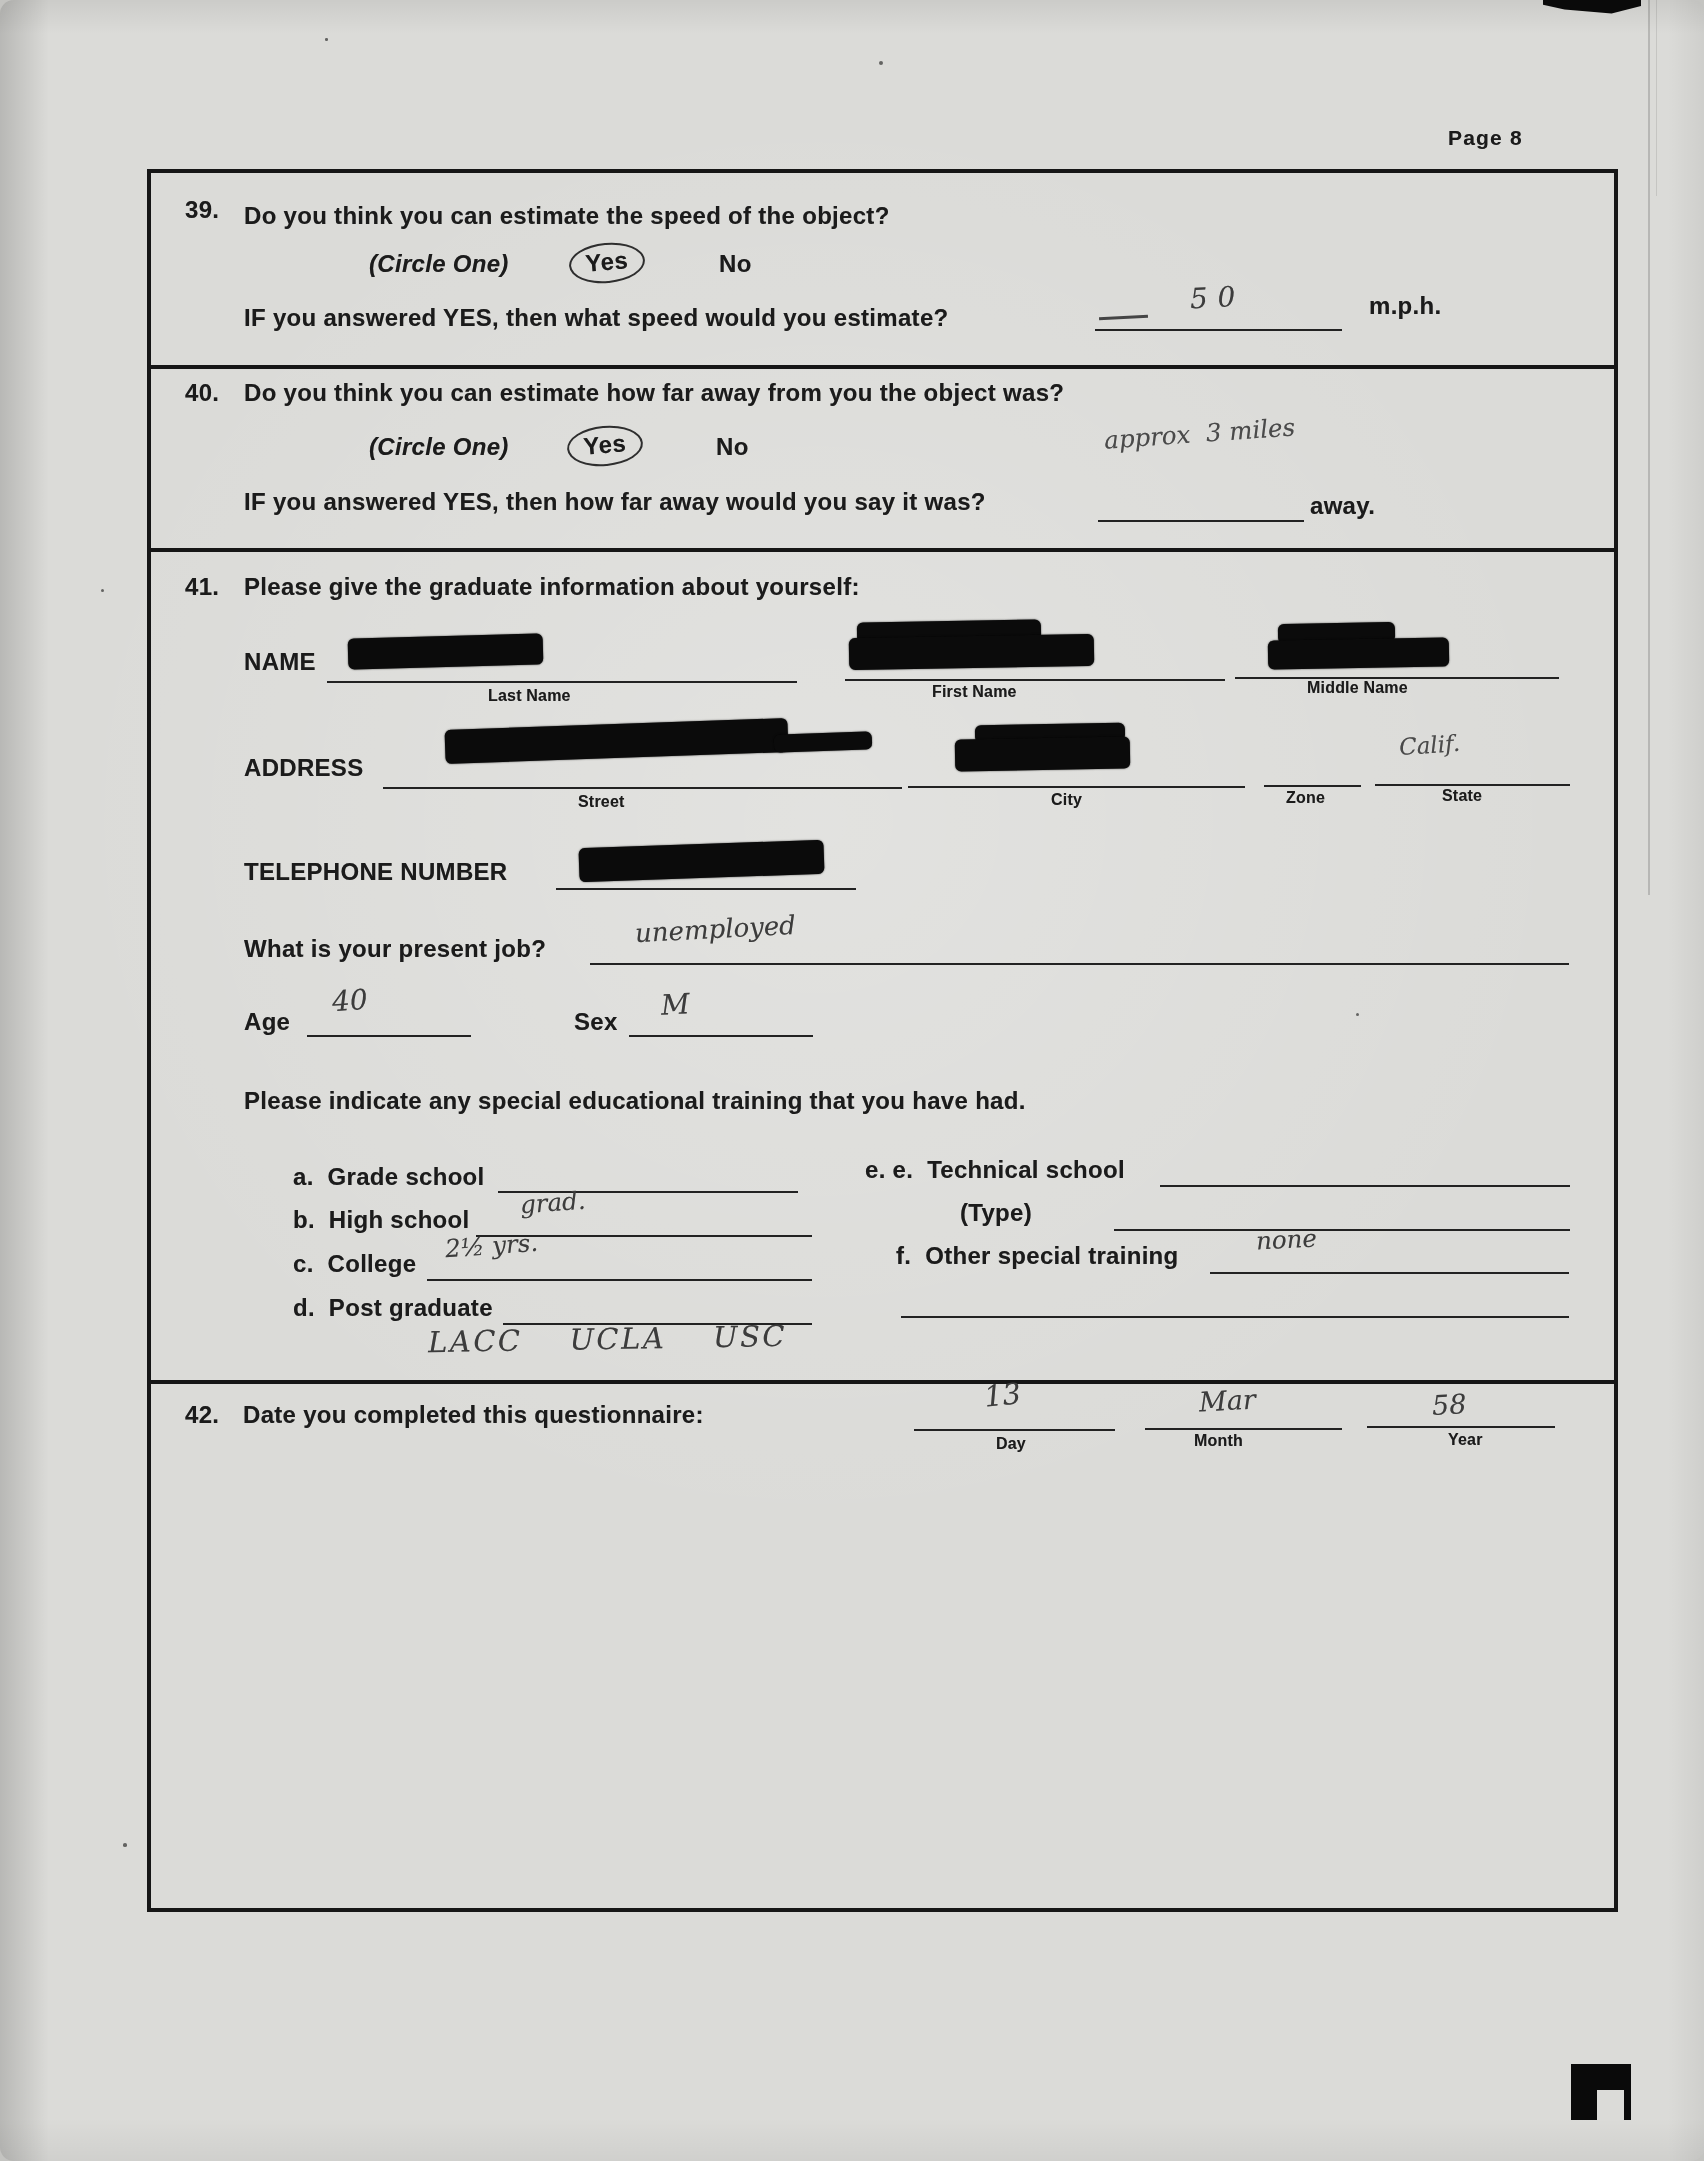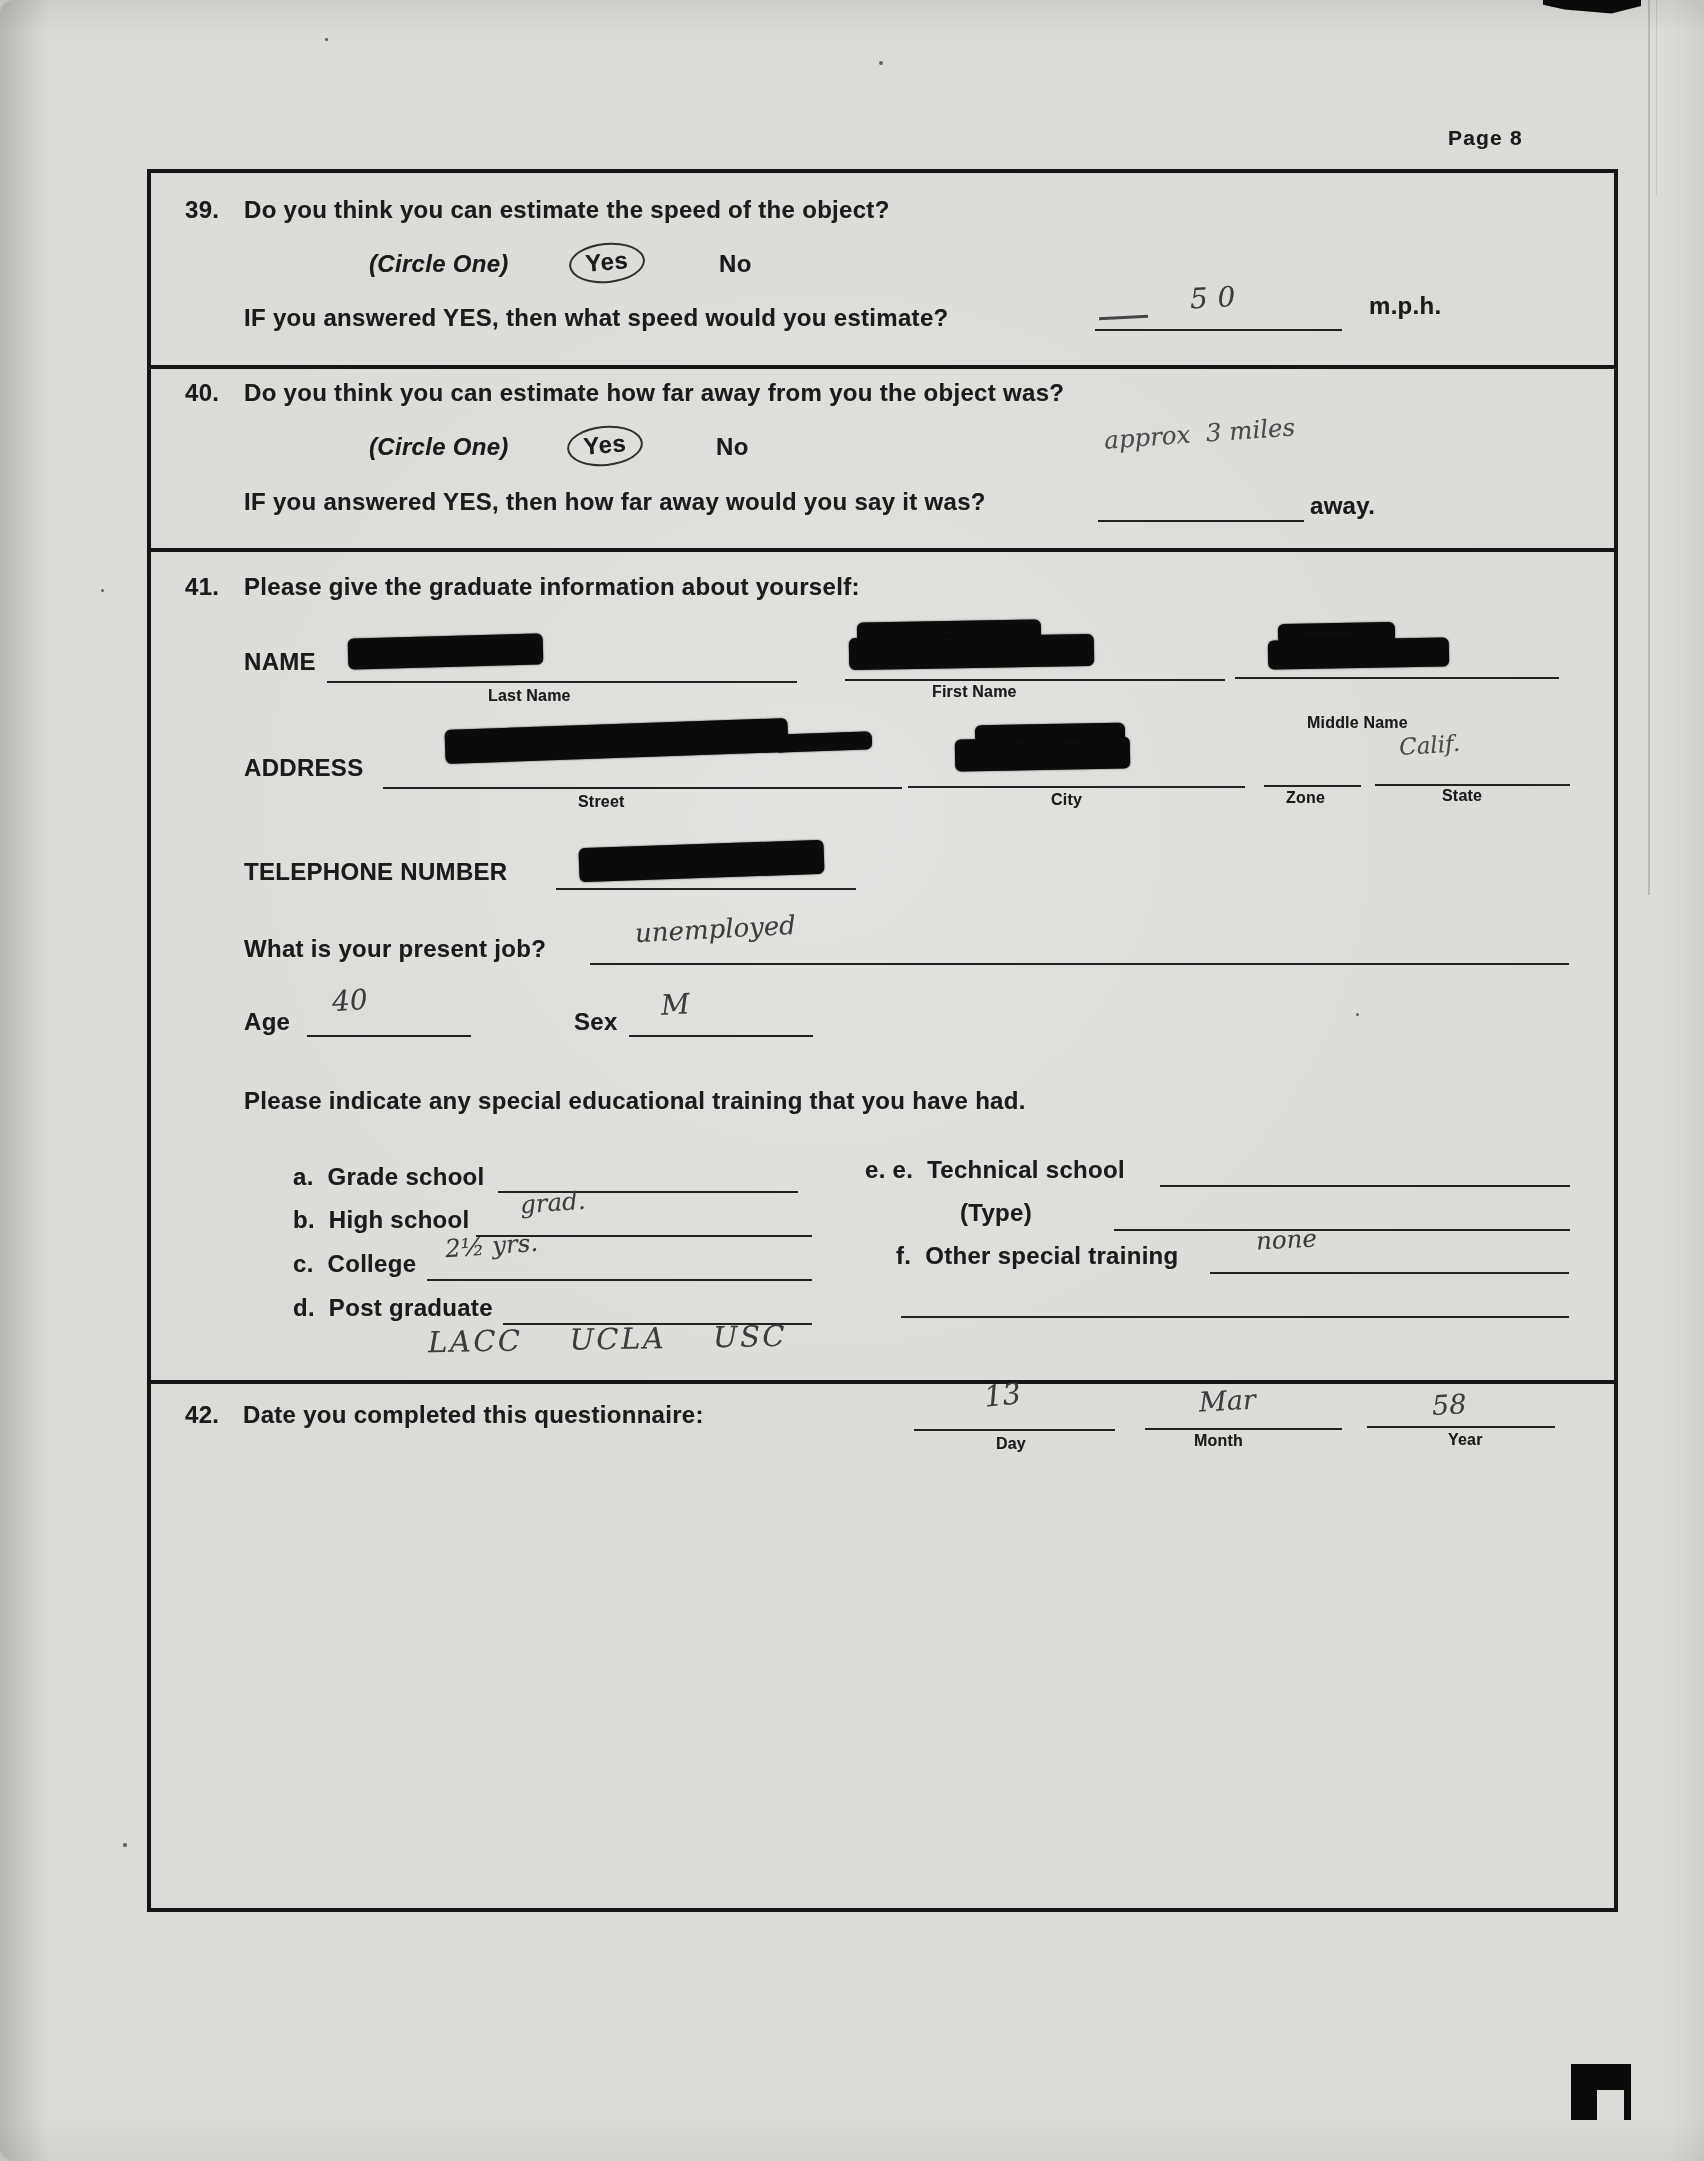--- a/index.html
+++ b/index.html
@@ -77,21 +77,21 @@
   </div>
 
   <div class="t" style="left:1448px;top:126px;font-size:21px;letter-spacing:1.2px;">Page 8</div>
 
   <div class="box"></div>
   <div class="divider" style="top:365px;"></div>
   <div class="divider" style="top:548px;"></div>
   <div class="divider" style="top:1380px;"></div>
 
   <div class="t" style="left:185px;top:196px;">39.</div>
-  <div class="t" style="left:244px;top:196px;">Do you think you can estimate the speed of the object?</div>
+  <div class="t" style="left:244px;top:202px;">Do you think you can estimate the speed of the object?</div>
   <div class="t it" style="left:341px;top:250px;">(Circle One)</div>
   <div class="t" style="left:569px;top:243px;"><span class="circled">Yes</span></div>
   <div class="t" style="left:719px;top:250px;">No</div>
   <div class="t" style="left:244px;top:304px;">IF you answered YES, then what speed would you estimate?</div>
   <div class="ln" style="left:1099px;top:316px;width:49px;transform:rotate(-3deg);border-top-width:3.1px;border-top-color:#454545;"></div>
   <div class="hw" style="left:1190px;top:281px;font-size:28px;letter-spacing:9.8px;transform:rotate(-3deg);">50</div>
   <div class="ln" style="left:1095px;top:329px;width:247px;"></div>
   <div class="t" style="left:1356px;top:292px;margin-left:13px;">m.p.h.</div>
 
   <div class="t" style="left:185px;top:379px;">40.</div>
@@ -111,21 +111,21 @@
   <div class="redact" style="left:348px;top:636px;width:195px;height:31px;transform:rotate(-1.5deg);"></div>
   <div class="redact" style="left:857px;top:621px;width:184px;height:21px;transform:rotate(-1deg);"></div>
   <div class="redact" style="left:849px;top:636px;width:245px;height:32px;transform:rotate(-1deg);"></div>
   <div class="redact" style="left:1278px;top:623px;width:117px;height:19.6px;transform:rotate(-1deg);"></div>
   <div class="redact" style="left:1268px;top:639px;width:181px;height:29px;transform:rotate(-1deg);"></div>
   <div class="ln" style="left:327px;top:681px;width:470px;"></div>
   <div class="ln" style="left:845px;top:679px;width:380px;"></div>
   <div class="ln" style="left:1235px;top:677px;width:324px;"></div>
   <div class="t sm" style="left:488px;top:687px;">Last Name</div>
   <div class="t sm" style="left:932px;top:683px;">First Name</div>
-  <div class="t sm" style="left:1307px;top:679px;margin-top:35px;">Middle Name</div>
+  <div class="t sm" style="left:1307px;top:679px;">Middle Name</div>
 
   <div class="t" style="left:244px;top:754px;">ADDRESS</div>
   <div class="redact" style="left:445px;top:724px;width:343px;height:34px;transform:rotate(-2deg);"></div>
   <div class="redact" style="left:774px;top:733px;width:98px;height:18.4px;transform:rotate(-2deg);"></div>
   <div class="redact" style="left:975px;top:724px;width:150px;height:18.4px;transform:rotate(-1deg);"></div>
   <div class="redact" style="left:955px;top:738px;width:175px;height:32px;transform:rotate(-1deg);"></div>
   <div class="hw" style="left:1399px;top:732px;font-size:23px;transform:rotate(-4deg);color:#4a4a4a;">Calif.</div>
   <div class="ln" style="left:383px;top:787px;width:519px;"></div>
   <div class="ln" style="left:908px;top:786px;width:337px;"></div>
   <div class="ln" style="left:1264px;top:785px;width:97px;"></div>

